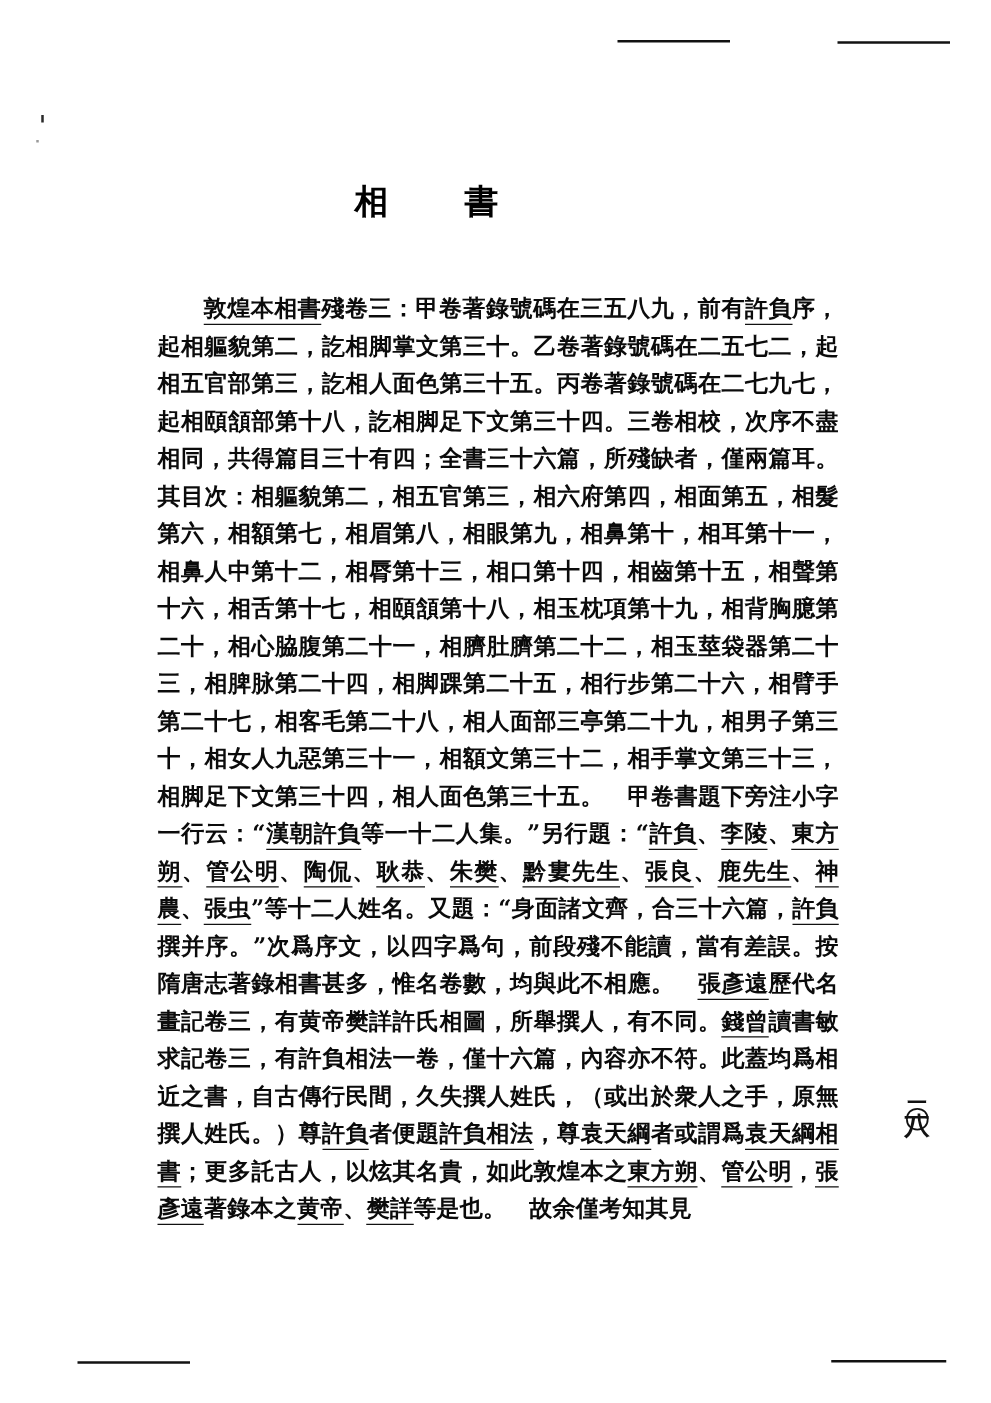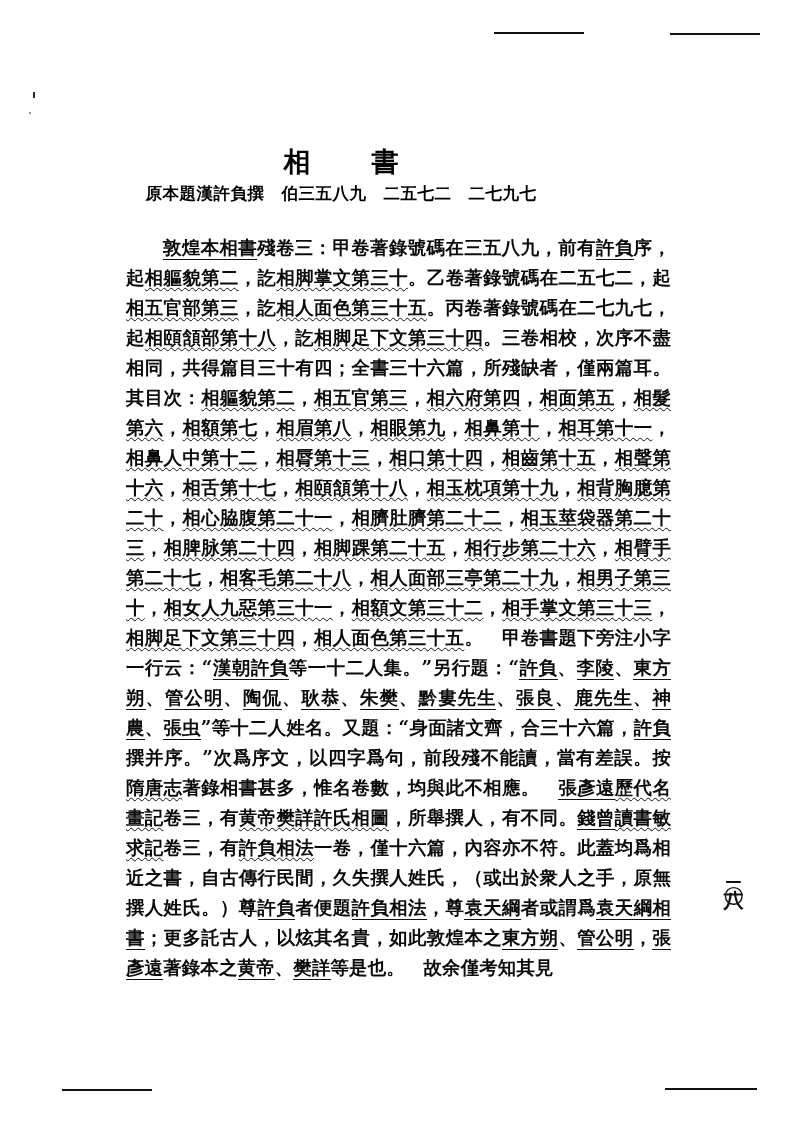--- a/index.html
+++ b/index.html
@@ -92,21 +92,20 @@
     letter-spacing: 0.2px;
   }
 
   
   .u-name {
     border-bottom: 1.6px solid #111;
     padding-bottom: 1px;
   }
   
   .u-title {
-    text-decoration: underline;
     text-decoration-style: wavy;
     text-decoration-thickness: 1.3px;
     text-underline-offset: 3px;
     text-decoration-color: #111;
   }
 
   
   .folio {
     position: absolute;
     right: 44px;
@@ -130,21 +129,20 @@
 
   <div class="scan-rule top-a"></div>
   <div class="scan-rule top-b"></div>
   <div class="scan-rule bot-a"></div>
   <div class="scan-rule bot-b"></div>
   <div class="speck s1"></div>
   <div class="speck s2"></div>
 
   <div class="masthead">
     <h1 class="doc-title">相　書</h1>
-    <div class="doc-subtitle">原本題漢許負撰　伯三五八九　二五七二　二七九七</div>
   </div>
 
   <div class="body-block">
     <p class="para" id="body-para"><span class="u-name">敦煌本相書</span><span>殘卷三：甲卷著錄號碼在三五八九，前有</span><span class="u-name">許負</span><span>序，起</span><span class="u-title">相軀貌第二</span><span>，訖</span><span class="u-title">相脚掌文第三十</span><span>。乙卷著錄號碼在二五七二，起</span><span class="u-title">相五官部第三</span><span>，訖</span><span class="u-title">相人面色第三十五</span><span>。丙卷著錄號碼在二七九七，起</span><span class="u-title">相頤頷部第十八</span><span>，訖</span><span class="u-title">相脚足下文第三十四</span><span>。三卷相校，次序不盡相同，共得篇目三十有四；全書三十六篇，所殘缺者，僅兩篇耳。其目次：</span><span class="u-title">相軀貌第二</span><span>，</span><span class="u-title">相五官第三</span><span>，</span><span class="u-title">相六府第四</span><span>，</span><span class="u-title">相面第五</span><span>，</span><span class="u-title">相髮第六</span><span>，</span><span class="u-title">相額第七</span><span>，</span><span class="u-title">相眉第八</span><span>，</span><span class="u-title">相眼第九</span><span>，</span><span class="u-title">相鼻第十</span><span>，</span><span class="u-title">相耳第十一</span><span>，</span><span class="u-title">相鼻人中第十二</span><span>，</span><span class="u-title">相脣第十三</span><span>，</span><span class="u-title">相口第十四</span><span>，</span><span class="u-title">相齒第十五</span><span>，</span><span class="u-title">相聲第十六</span><span>，</span><span class="u-title">相舌第十七</span><span>，</span><span class="u-title">相頤頷第十八</span><span>，</span><span class="u-title">相玉枕項第十九</span><span>，</span><span class="u-title">相背胸臆第二十</span><span>，</span><span class="u-title">相心脇腹第二十一</span><span>，</span><span class="u-title">相臍肚臍第二十二</span><span>，</span><span class="u-title">相玉莖袋器第二十三</span><span>，</span><span class="u-title">相脾脉第二十四</span><span>，</span><span class="u-title">相脚踝第二十五</span><span>，</span><span class="u-title">相行步第二十六</span><span>，</span><span class="u-title">相臂手第二十七</span><span>，</span><span class="u-title">相客毛第二十八</span><span>，</span><span class="u-title">相人面部三亭第二十九</span><span>，</span><span class="u-title">相男子第三十</span><span>，</span><span class="u-title">相女人九惡第三十一</span><span>，</span><span class="u-title">相額文第三十二</span><span>，</span><span class="u-title">相手掌文第三十三</span><span>，</span><span class="u-title">相脚足下文第三十四</span><span>，</span><span class="u-title">相人面色第三十五</span><span>。　甲卷書題下旁注小字一行云：“</span><span class="u-name">漢朝許負</span><span>等一十二人集。”另行題：“</span><span class="u-name">許負</span><span>、</span><span class="u-name">李陵</span><span>、</span><span class="u-name">東方朔</span><span>、</span><span class="u-name">管公明</span><span>、</span><span class="u-name">陶侃</span><span>、</span><span class="u-name">耿恭</span><span>、</span><span class="u-name">朱樊</span><span>、</span><span class="u-name">黔婁先生</span><span>、</span><span class="u-name">張良</span><span>、</span><span class="u-name">鹿先生</span><span>、</span><span class="u-name">神農</span><span>、</span><span class="u-name">張虫</span><span>”等十二人姓名。又題：“身面諸文齊，合三十六篇，</span><span class="u-name">許負</span><span>撰并序。”次爲序文，以四字爲句，前段殘不能讀，當有差誤。按</span><span class="u-title">隋唐志</span><span>著錄相書甚多，惟名卷數，均與此不相應。　</span><span class="u-name">張彥遠</span><span class="u-title">歷代名畫記</span><span>卷三，有</span><span class="u-title">黄帝樊詳許氏相圖</span><span>，所舉撰人，有不同。</span><span class="u-name">錢曾</span><span class="u-title">讀書敏求記</span><span>卷三，有</span><span class="u-title">許負相法</span><span>一卷，僅十六篇，內容亦不符。此蓋均爲相近之書，自古傳行民間，久失撰人姓氏，（或出於衆人之手，原無撰人姓氏。）尊</span><span class="u-name">許負</span><span>者便題</span><span class="u-name">許負相法</span><span>，尊</span><span class="u-name">袁天綱</span><span>者或謂爲</span><span class="u-name">袁天綱相書</span><span>；更多託古人，以炫其名貴，如此敦煌本之</span><span class="u-name">東方朔</span><span>、</span><span class="u-name">管公明</span><span>，</span><span class="u-name">張彥遠</span><span>著錄本之</span><span class="u-name">黄帝</span><span>、</span><span class="u-name">樊詳</span><span>等是也。　故余僅考知其見</span></p>
   </div>
 
   <div class="folio">二〇八</div>
 
 </div>
 

